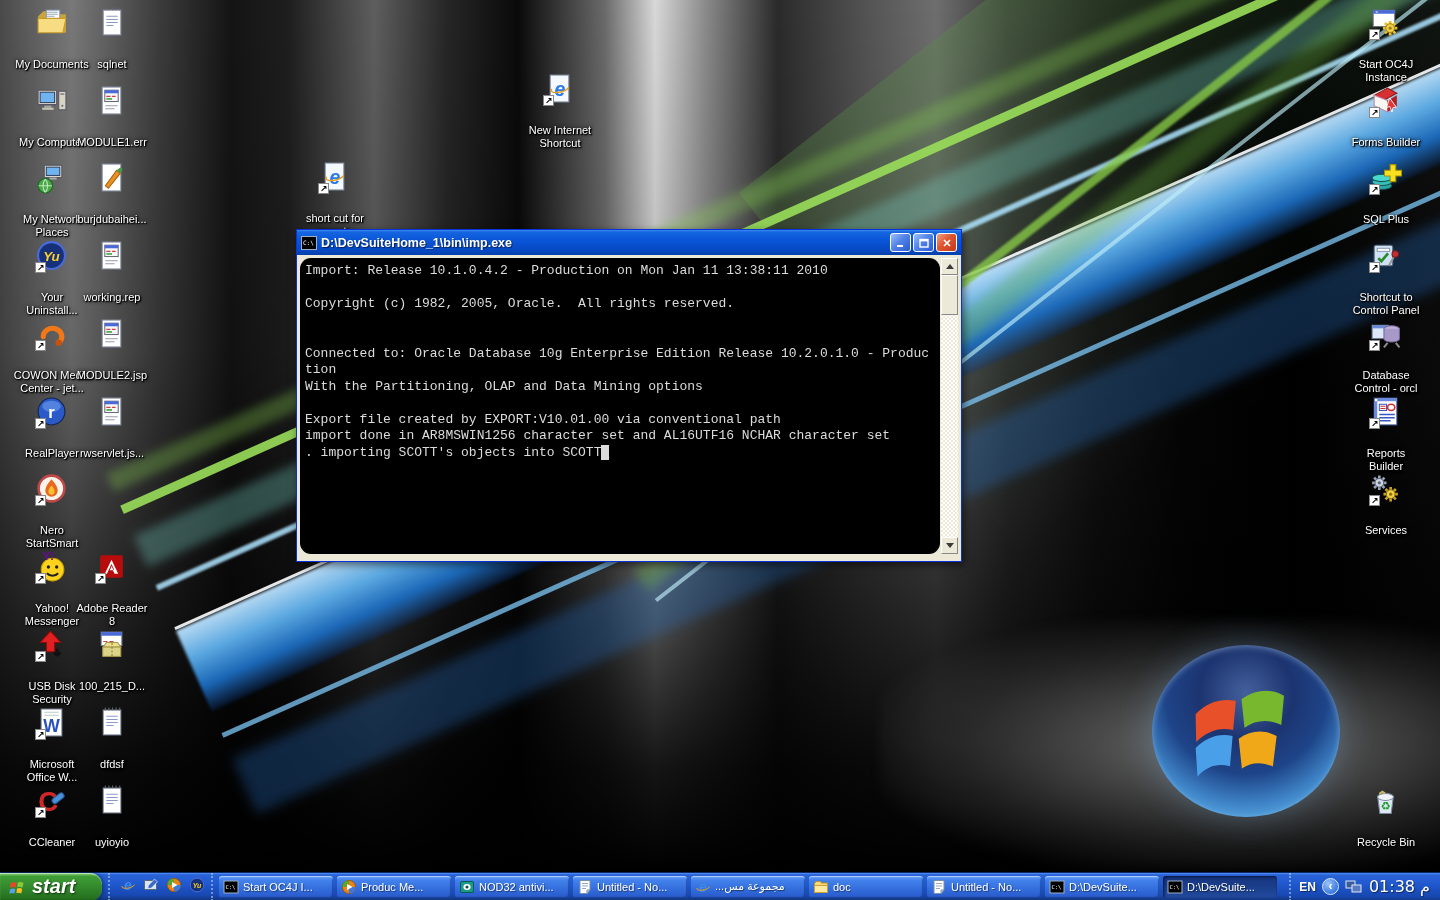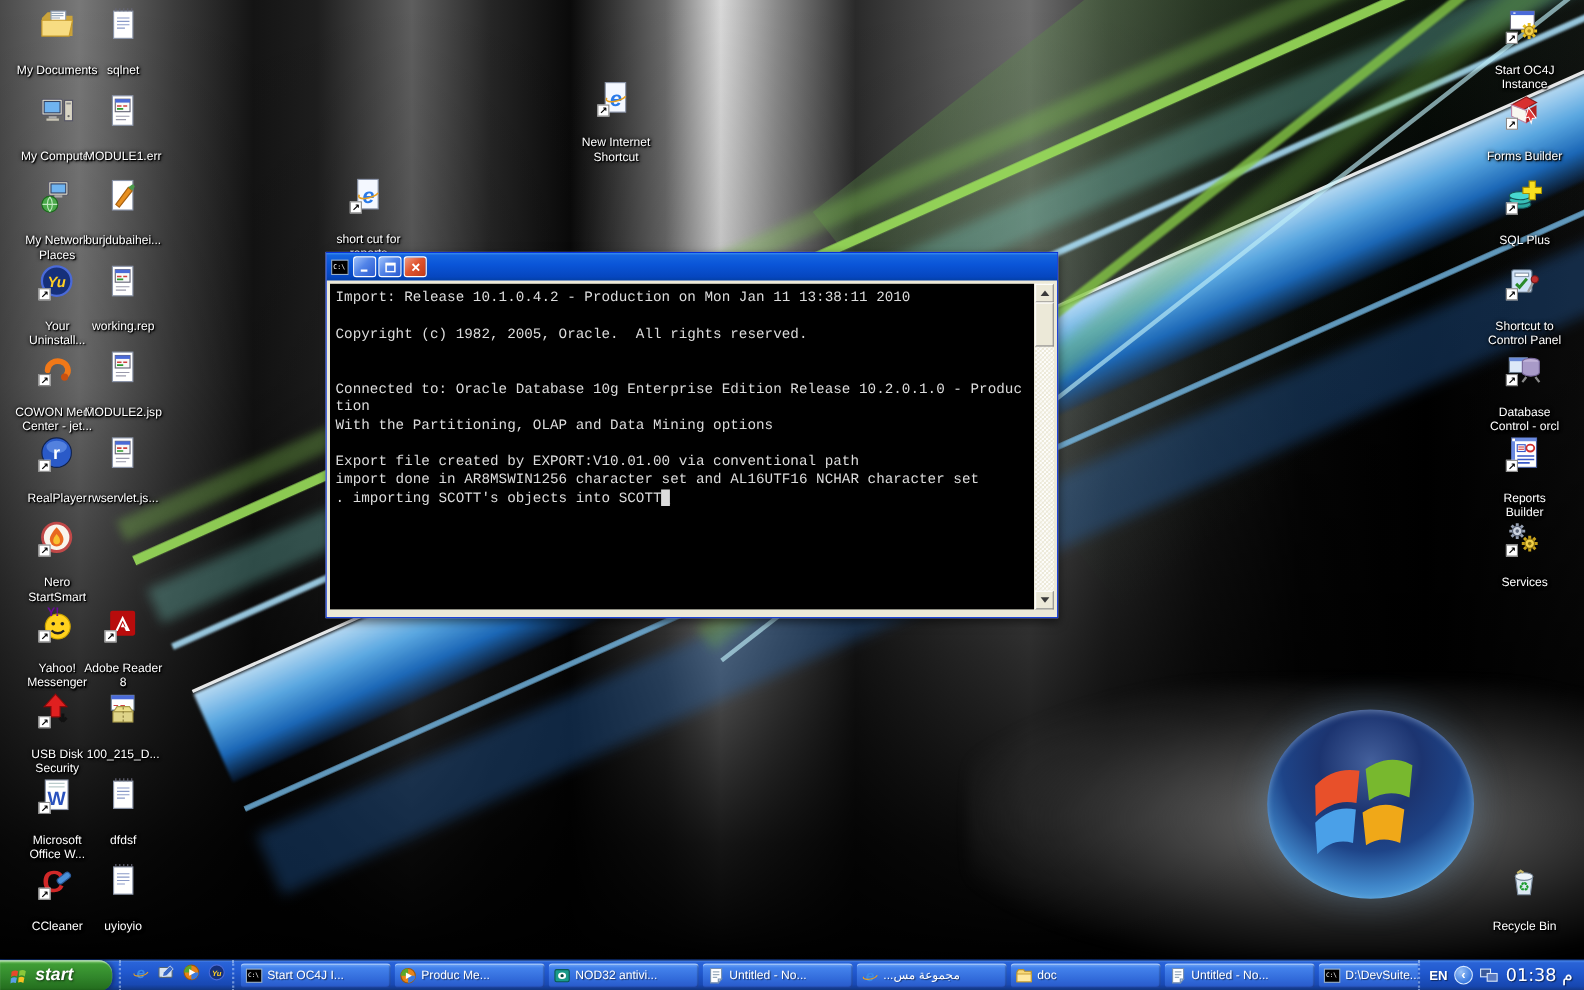--- a/index.html
+++ b/index.html
@@ -63,21 +63,21 @@
   .title-text{flex:1;color:#fff;font-weight:bold;font-size:12.5px;
     text-shadow:1px 1px 1px rgba(0,0,0,.6);white-space:nowrap;overflow:hidden;}
   .winbtns{display:flex;gap:2px;}
   .wbtn{width:21px;height:19px;border:1px solid #fff;border-radius:3px;padding:0;
     display:flex;align-items:center;justify-content:center;cursor:pointer;
     background:linear-gradient(135deg,#9ec1fb 0%,#5284e8 45%,#2a5ad0 100%);}
   .wbtn.close{background:linear-gradient(135deg,#f0a088 0%,#e0552f 45%,#c03a18 100%);}
   .console-body{display:flex;height:302px;padding:3px;box-sizing:border-box;}
   .console-pre{flex:1;margin:0;background:#000;color:#dcdcdc;overflow:hidden;
     font-family:"Liberation Mono","DejaVu Sans Mono",monospace;
-    font-size:13px;line-height:16.5px;padding:5px 0 0 5px;}
+    font-size:13px;line-height:16.5px;padding:5px 0 0 5px;border-radius:11px;}
   .cursor{background:#dcdcdc;color:#dcdcdc;}
   .scrollbar{width:17px;margin-left:1px;display:flex;flex-direction:column;position:relative;
     background:
       linear-gradient(45deg,#fff 25%,transparent 25%,transparent 75%,#fff 75%),
       linear-gradient(45deg,#fff 25%,#ece9d8 25%,#ece9d8 75%,#fff 75%);
     background-size:4px 4px;background-position:0 0,2px 2px;}
   .sb-btn{width:17px;height:17px;background:#ece9d8;border:1px solid #fff;
     border-right-color:#888;border-bottom-color:#888;box-sizing:border-box;
     display:flex;align-items:center;justify-content:center;cursor:pointer;}
   .sb-btn.down{position:absolute;bottom:0;}
@@ -87,28 +87,28 @@
     border-right-color:#888;border-bottom-color:#888;box-sizing:border-box;cursor:pointer;}
 
   
   .taskbar{position:absolute;left:0;bottom:0;width:1440px;height:28px;display:flex;align-items:center;
     background:linear-gradient(180deg,#5e97f5 0%,#2a64d8 6%,#2159d0 38%,#1848b2 82%,#12367f 100%);
     border-top:1px solid #0a2a6a;box-sizing:border-box;z-index:50;}
   .start-btn{height:28px;width:102px;flex:none;display:flex;align-items:center;gap:5px;padding-left:9px;
     box-sizing:border-box;cursor:pointer;border-radius:0 12px 12px 0;
     background:linear-gradient(180deg,#8fd47f 0%,#3f9e35 12%,#31862b 55%,#25701f 90%,#1a5c16 100%);
     box-shadow:inset 0 1px 1px rgba(255,255,255,.5),2px 0 4px rgba(0,0,0,.35);}
-  .start-label{color:#fff;font-size:16px;font-weight:bold;font-style:italic;
+  .start-label{color:#fff;font-size:20px;font-weight:bold;font-style:italic;
     text-shadow:1px 1px 2px rgba(0,0,0,.6);}
   .ql{display:flex;align-items:center;height:28px;padding:0 4px 0 8px;gap:3px;flex:none;
     border-left:2px dotted rgba(190,215,250,.55);border-right:2px dotted rgba(190,215,250,.55);
     margin-left:6px;}
   .ql-icon{width:20px;height:20px;display:flex;align-items:center;justify-content:center;cursor:pointer;border-radius:2px;}
   .tasks{display:flex;align-items:center;height:28px;padding-left:6px;gap:4px;flex:1;overflow:hidden;}
-  .task-btn{width:136px;height:22px;flex:none;display:flex;align-items:center;gap:4px;padding:0 4px;
+  .task-btn{width:114px;height:22px;flex:none;display:flex;align-items:center;gap:4px;padding:0 4px;
     box-sizing:border-box;border-radius:3px;cursor:pointer;color:#fff;font-size:11px;
     background:linear-gradient(180deg,#71a7f8 0%,#4382ec 18%,#3068d8 70%,#2858c8 100%);
     box-shadow:inset 0 1px 0 rgba(255,255,255,.45), inset -1px -1px 1px rgba(0,0,20,.3);}
   .task-btn.active{background:linear-gradient(180deg,#16337e 0%,#1c418f 60%,#224a9e 100%);
     box-shadow:inset 1px 1px 3px rgba(0,0,20,.65);}
   .tb-icon{width:16px;height:16px;flex:none;}
   .tb-label{white-space:nowrap;overflow:hidden;text-overflow:clip;text-shadow:1px 1px 1px rgba(0,0,0,.5);}
   .tray{flex:none;height:28px;display:flex;align-items:center;gap:6px;padding:0 10px 0 8px;
     border-left:2px dotted rgba(190,215,250,.55);
     background:linear-gradient(180deg,#4a8cf0 0%,#2a63d6 8%,#2058ce 40%,#1747b0 84%,#12367f 100%);}
@@ -540,20 +540,21 @@
     </div>
 
   <div class="window">
     <div class="titlebar">
       <span class="title-icon">
         <svg viewBox="0 0 16 16" width="16" height="16">
             <rect x="0.5" y="1.5" width="15" height="13" fill="#000" stroke="#9ab0c8"></rect>
             <text x="2" y="9.5" font-size="6" fill="#fff" font-family="monospace">C:\</text>
           </svg>
       </span>
+      <span class="title-text">D:\DevSuiteHome_1\bin\imp.exe</span>
       <span class="winbtns">
         <button class="wbtn">
             <svg viewBox="0 0 10 10" width="10" height="10">
               <rect x="1" y="7" width="6" height="2" fill="#fff"></rect>
             </svg>
           </button>
         <button class="wbtn">
             <svg viewBox="0 0 10 10" width="10" height="10">
               <rect x="1" y="1.5" width="8" height="7.5" fill="none" stroke="#fff" stroke-width="1.4"></rect>
               <rect x="1" y="1" width="8" height="2.4" fill="#fff"></rect>

